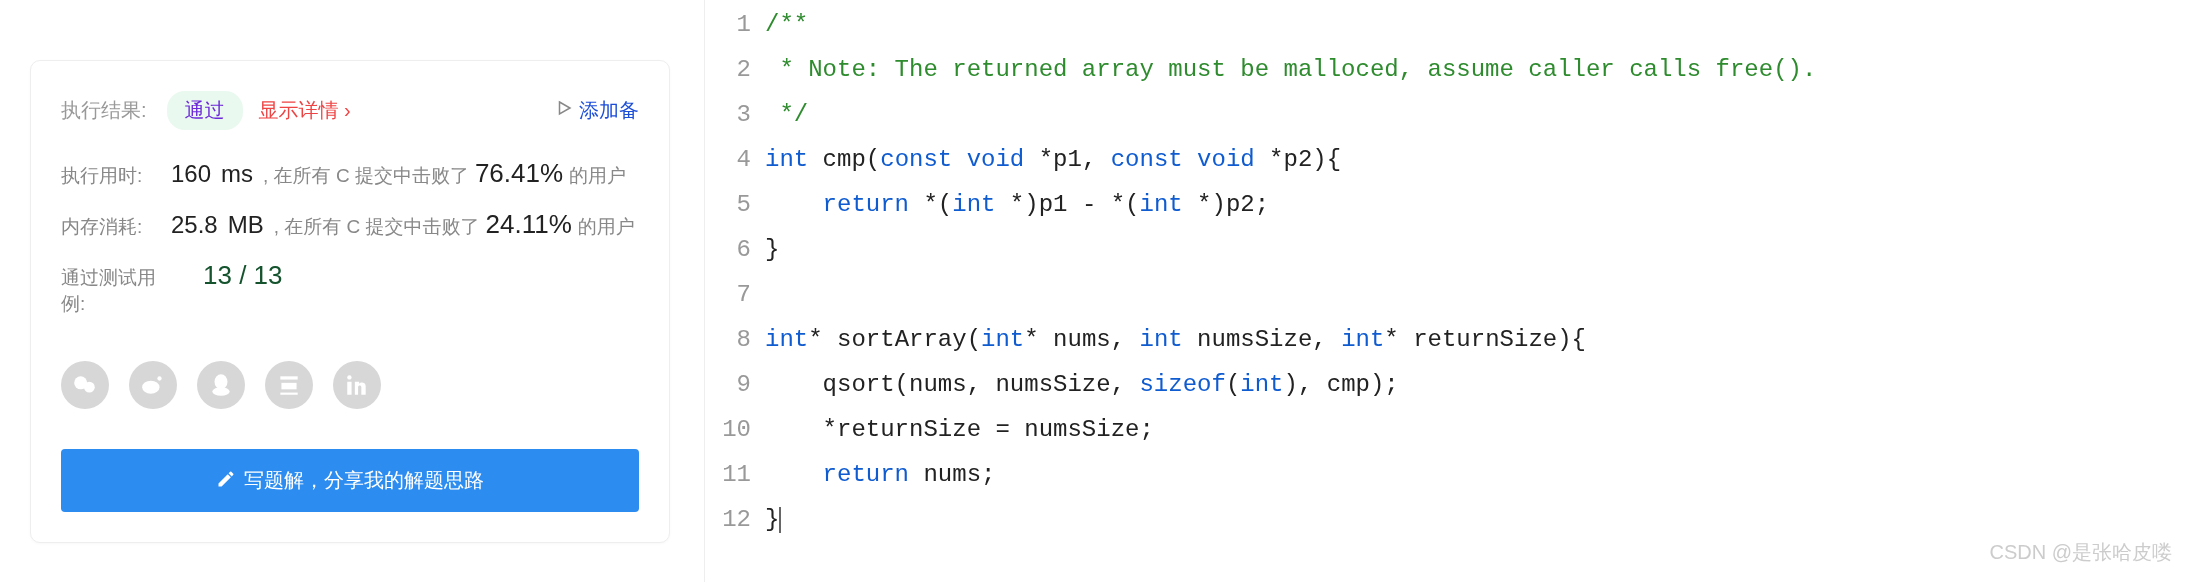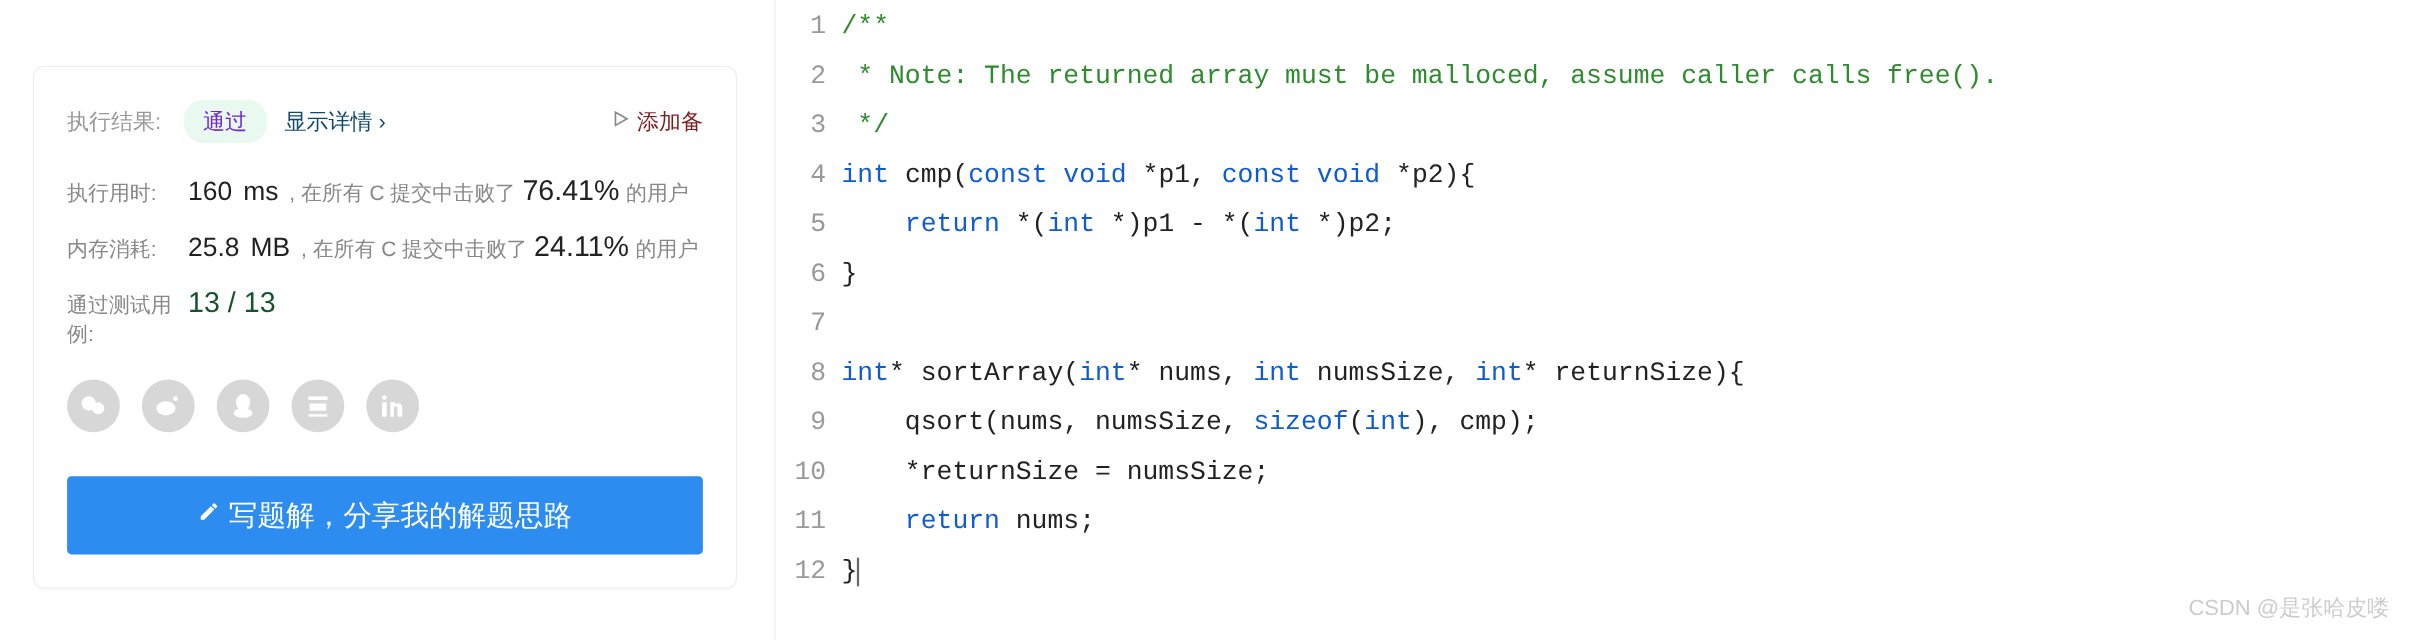--- a/index.html
+++ b/index.html
@@ -35,27 +35,27 @@
     }
     .pass-pill {
       background: #e9f9ef;
       color: #6d28d9;
       padding: 6px 18px;
       border-radius: 18px;
       font-size: 20px;
       margin-right: 16px;
     }
     .details-link {
-      color: #0c4a6e;
+      color: #ef4444;
       font-size: 20px;
       cursor: pointer;
     }
     .add-note {
       margin-left: auto;
-      color: #7f1d1d;
+      color: #1d4ed8;
       font-size: 20px;
       display: flex;
       align-items: center;
       gap: 6px;
       cursor: pointer;
     }
     .stat-row {
       display: flex;
       align-items: baseline;
       margin-bottom: 20px;
@@ -86,21 +86,22 @@
     }
     .stat-percent {
       color: #222;
       font-size: 26px;
       font-weight: 500;
       margin: 0 6px;
     }
     .test-row {
       display: flex;
       align-items: baseline;
-      margin-bottom: 28px;
+      margin-bottom: 44px;
+      gap: 32px;
     }
     .test-value {
       color: #14532d;
       font-size: 26px;
       font-weight: 400;
     }
     .share-label {
       color: #888;
       font-size: 19px;
       margin-bottom: 18px;
@@ -118,27 +119,27 @@
       display: flex;
       align-items: center;
       justify-content: center;
       cursor: pointer;
     }
     .social-btn svg { width: 26px; height: 26px; fill: #fff; }
     .write-solution-btn {
       width: 100%;
       background: #2d8cf0;
       color: #fff;
-      font-size: 26px;
+      font-size: 20px;
       padding: 18px 0;
       border: none;
       border-radius: 4px;
       cursor: pointer;
       display: flex;
-      align-items: flex-start;
+      align-items: flex-end;
       justify-content: center;
       gap: 8px;
     }
     .divider {
       width: 1px;
       background: #eee;
       margin: 0 4px;
     }
     .code-panel {
       flex: 1;

